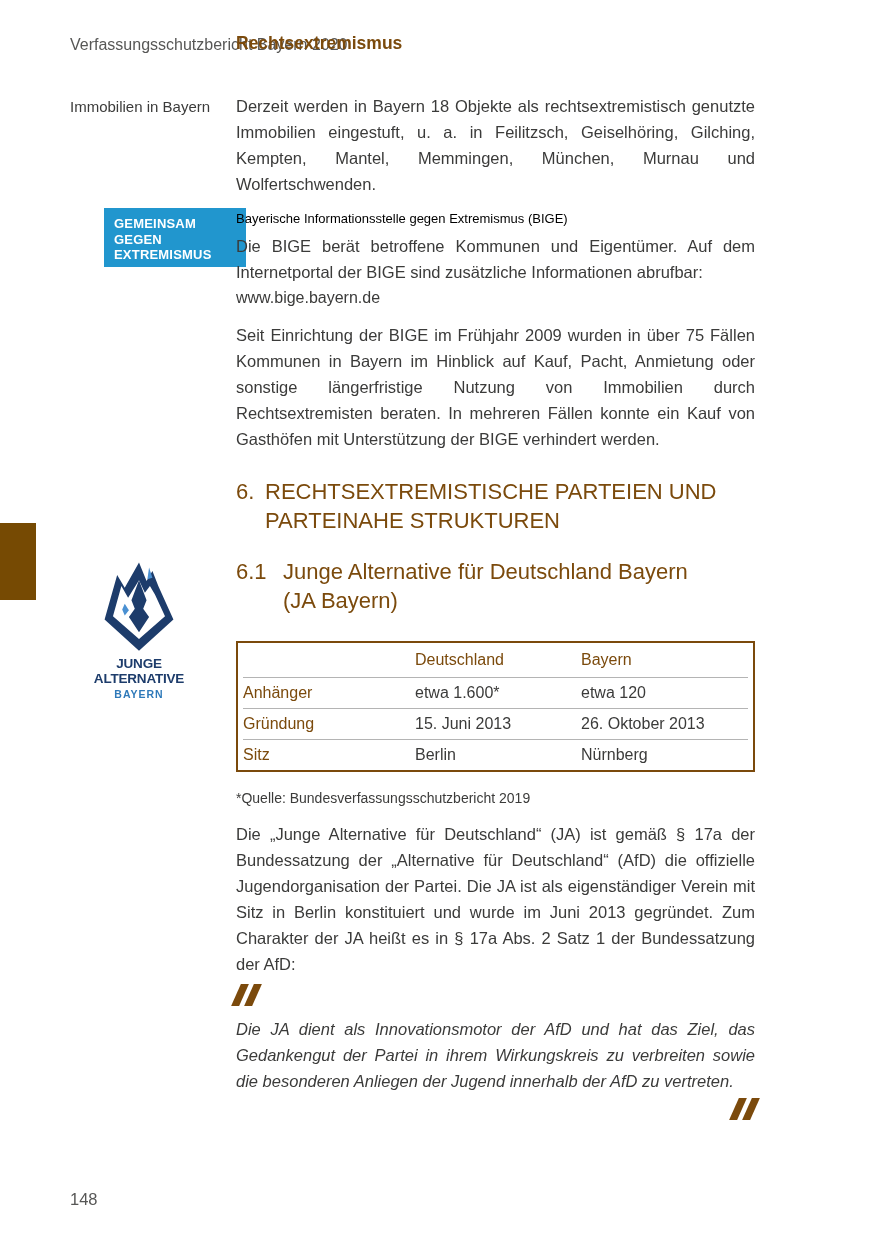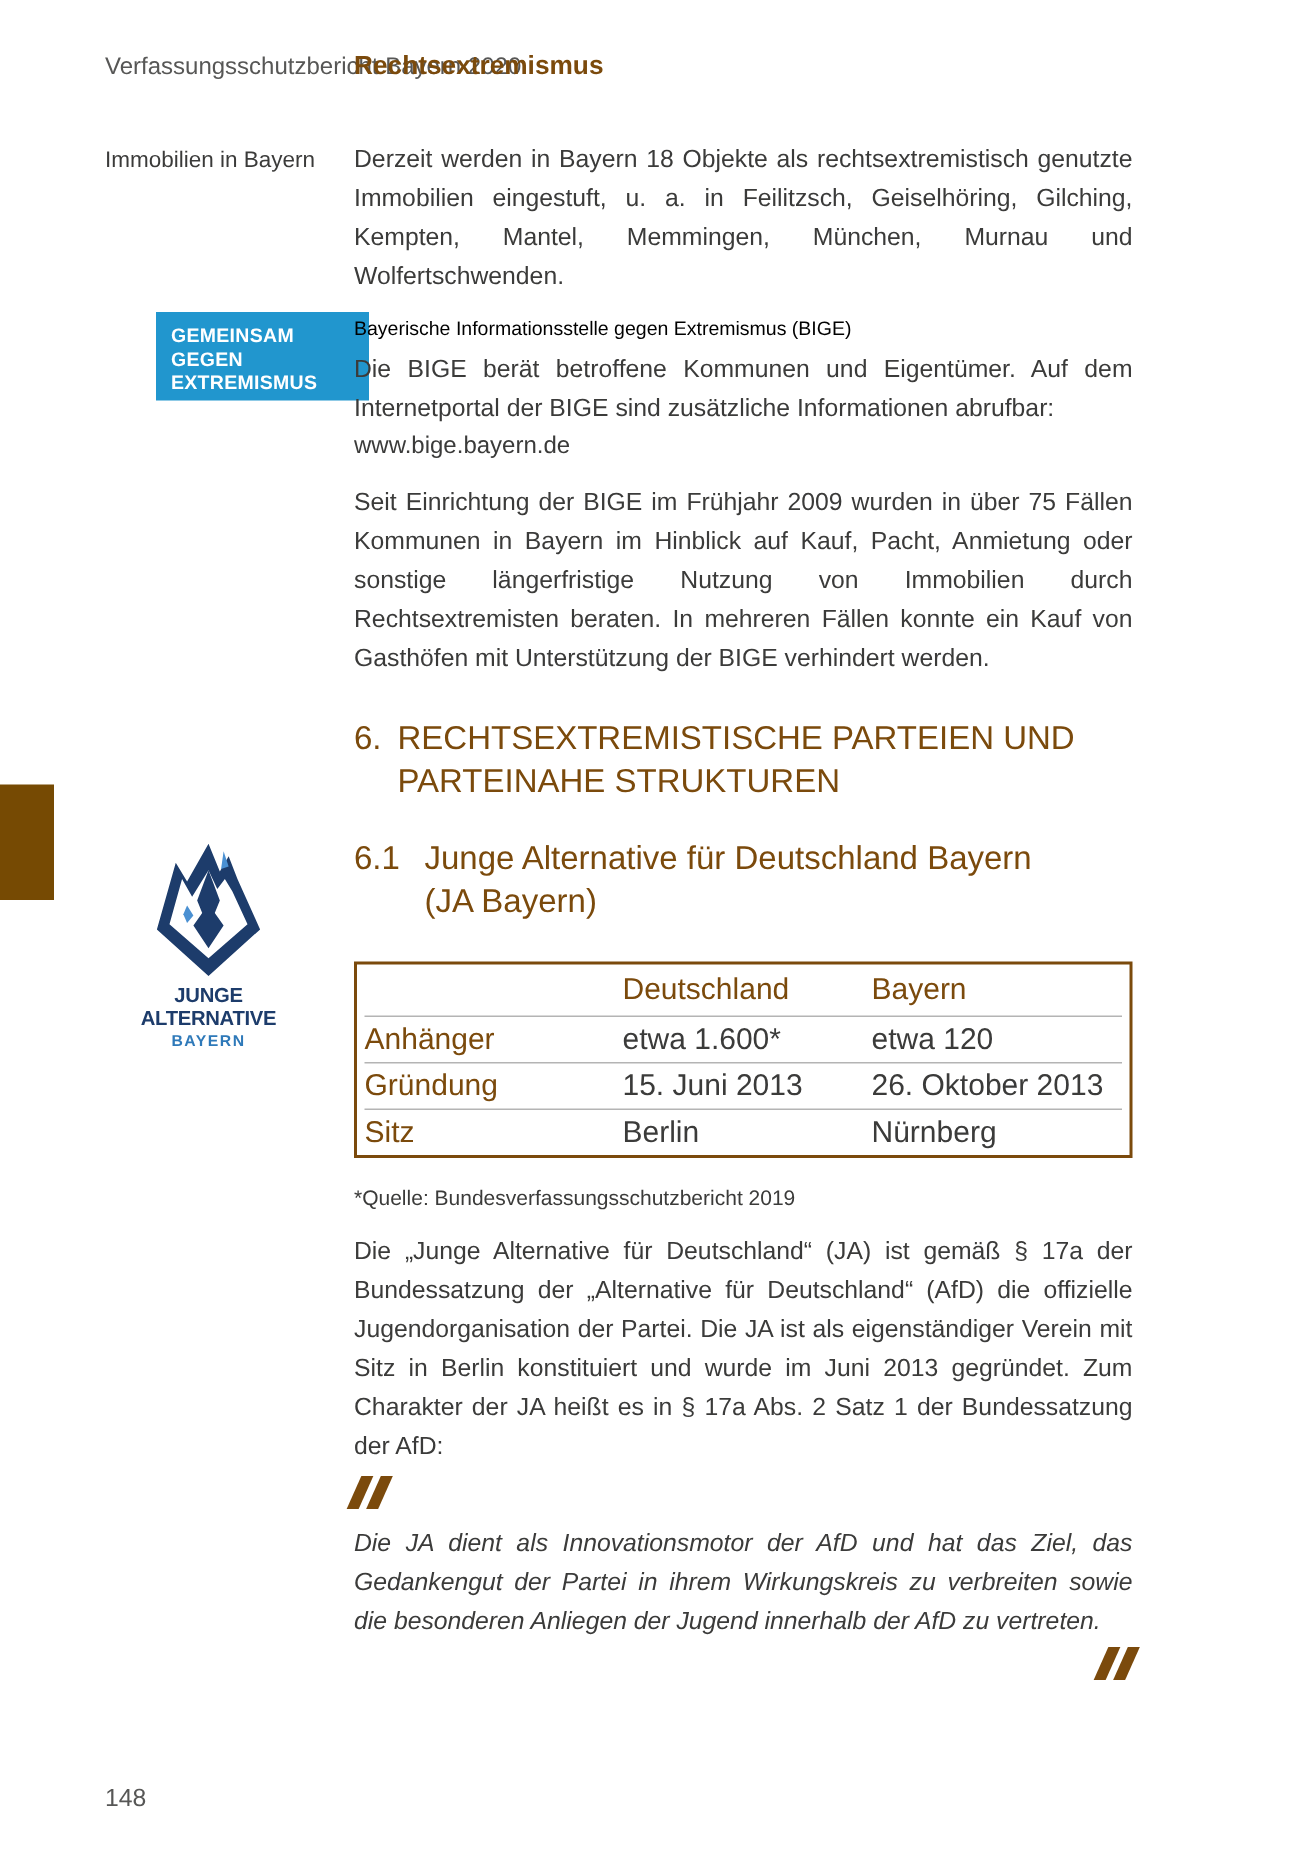--- a/index.html
+++ b/index.html
@@ -29,21 +29,21 @@
   .sec-num{flex:0 0 auto;}
   .sec6 .sec-num{width:29px;}
   .sec61 .sec-num{width:47px;}
 
   .ja-logo{left:70px;top:560px;width:138px;text-align:center;}
   .ja-logo svg{display:block;margin:0 auto;}
   .ja-name{font-size:13.5px;font-weight:bold;color:#1d3c6b;letter-spacing:-0.2px;margin-top:2px;}
   .ja-region{font-size:10.5px;font-weight:bold;color:#2e79b9;letter-spacing:1px;margin-top:2px;}
 
   .info-table{left:236px;top:641px;width:519px;box-sizing:border-box;border:2px solid #7b4a0c;
-              padding:0 5px;font-size:20px;}
+              padding:0 5px;font-size:16px;}
   .t-row{display:grid;grid-template-columns:172px 166px 1fr;align-items:center;height:30px;}
   .t-row.t-head{height:34px;}
   .t-row + .t-row{border-top:1px solid #b4b4b4;}
   .t-label{color:#7b4a0c;}
   .t-head .t-col{color:#7b4a0c;}
 
   .footnote{left:236px;top:789px;width:519px;font-size:14px;line-height:18px;}
   .para-ja{left:236px;top:821px;width:519px;}
 
   .quote-mark{display:flex;gap:5px;}

